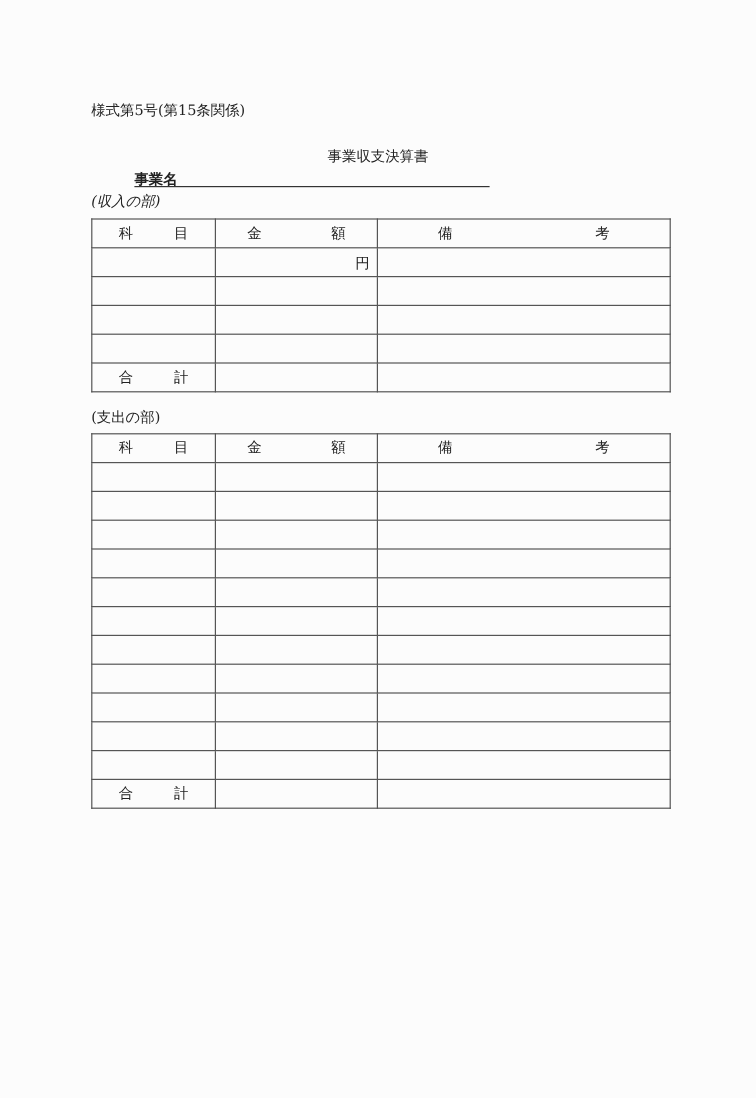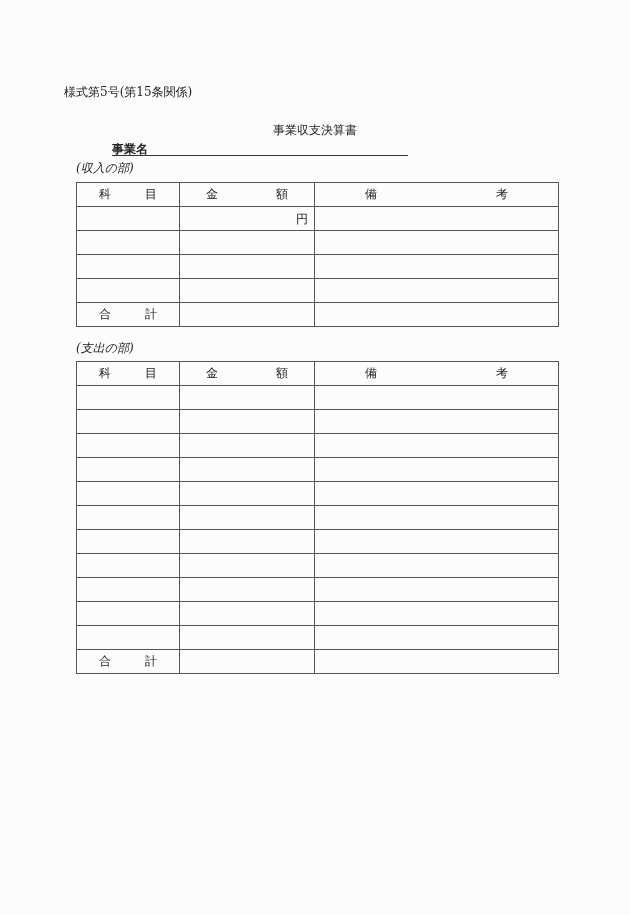--- a/index.html
+++ b/index.html
@@ -15,21 +15,21 @@
   .spread { display:flex; justify-content:space-between; }
   .h1 { padding:0 22px 0 22px; }
   .h2 { padding:0 26px 0 26px; }
   .h3 { padding:0 50px 0 50px; }
   .yen { position:absolute; right:6px; bottom:2px; }
   .topleft { position:absolute; left:0; right:0; top:1px; text-align:center; }
 </style>
 </head>
 <body>
 
-<div class="abs" style="left:64px;top:84px;">様式第5号(第15条関係)</div>
+<div class="abs" style="left:76px;top:84px;">様式第5号(第15条関係)</div>
 <div class="abs" style="left:273px;top:122px;text-align:center;">事業収支決算書</div>
 <div class="abs" style="left:112px;top:141px;font-weight:bold;">事業名</div>
 <div class="abs" style="left:112px;top:141px;width:296px;height:14px;border-bottom:1px solid #333;"><span></span></div>
 <div class="abs" style="left:76px;top:160px;font-style:italic;">(収入の部)</div>
 
 <table class="form" style="top:182px;">
   <tbody>
       <tr class="hdr">
     <td class="c1">
           <div class="spread h1">
@@ -78,21 +78,21 @@
             <span>合</span>
             <span>計</span>
           </div>
         </td>
     <td></td>
     <td></td>
   </tr>
 </tbody>
   </table>
 
-<div class="abs" style="left:76px;top:340px;font-style:italic;">(支出の部)</div>
+<div class="abs" style="left:76px;top:340px;">(支出の部)</div>
 
 <table class="form" style="top:361px;">
   <tbody>
       <tr class="hdr">
     <td class="c1">
           <div class="spread h1">
             <span>科</span>
             <span>目</span>
           </div>
         </td>

